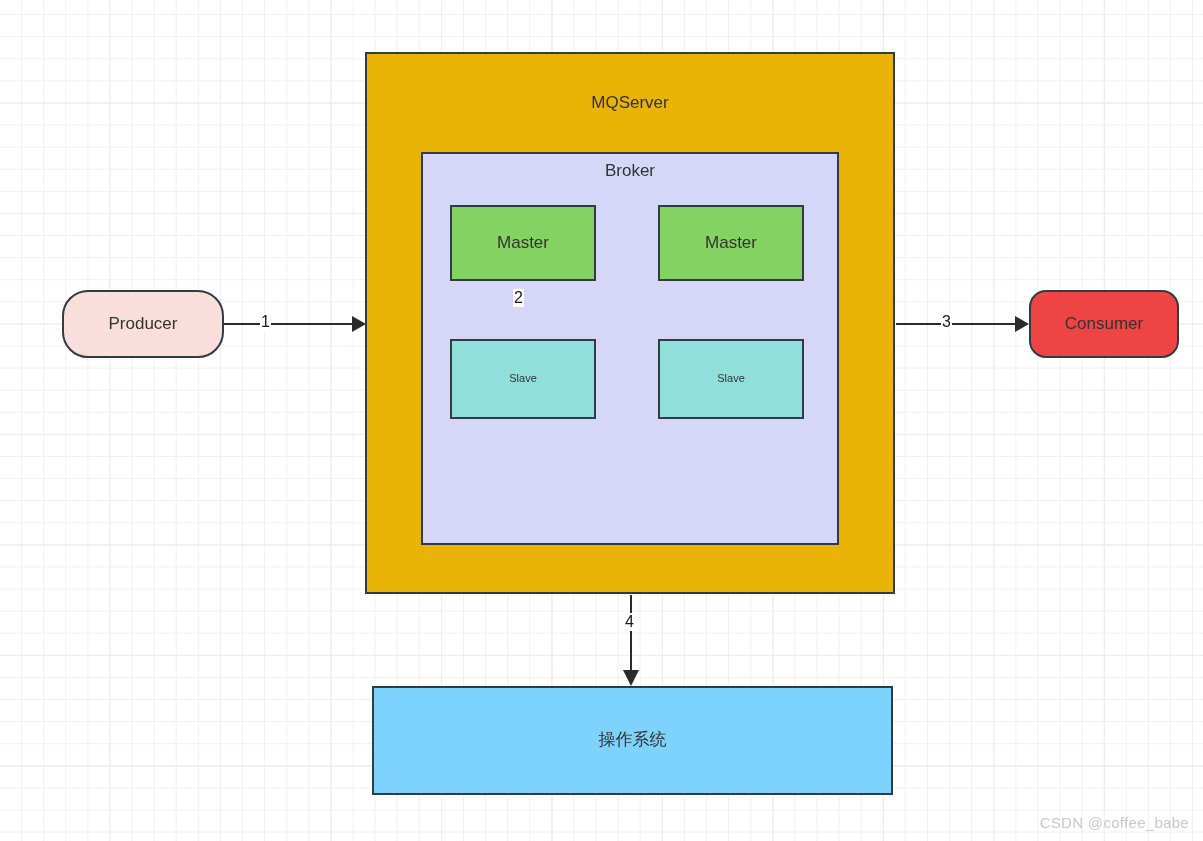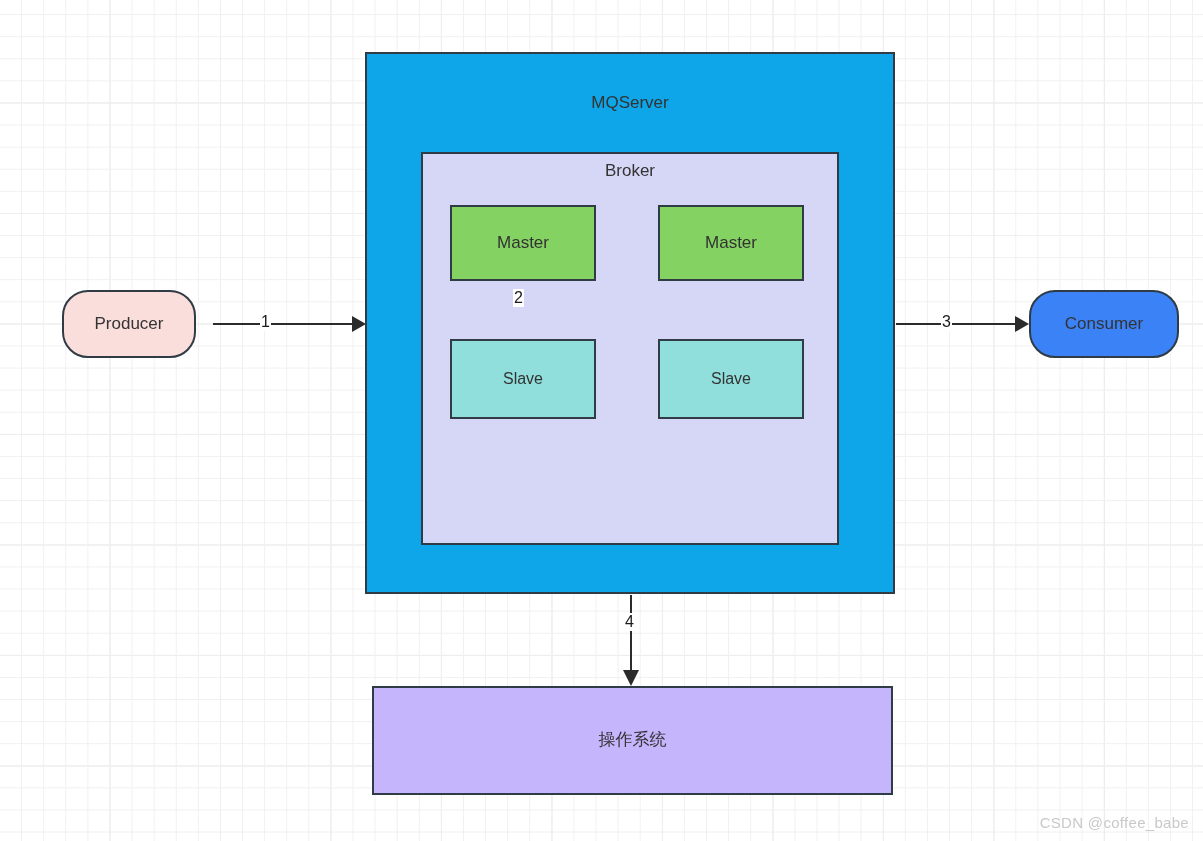--- a/index.html
+++ b/index.html
@@ -52,21 +52,21 @@
     text-align: center;
     color: #333333;
     font-size: 17px;
   }
 
   #mqserver-container {
     left: 365px;
     top: 52px;
     width: 530px;
     height: 542px;
-    background: #0ea5e9;
+    background: #eab308;
     display: block;
     text-decoration: underline;
   }
   #mqserver-title { top: 39px; }
 
   #broker-container {
     left: 54px;
     top: 98px;
     width: 418px;
     height: 393px;
@@ -79,49 +79,49 @@
     background: #84d262;
     width: 146px;
     height: 76px;
     font-size: 17px;
     text-align: right;
   }
   .slave-box {
     background: #90dfdc;
     width: 146px;
     height: 80px;
-    font-size: 16px;
+    font-size: 11px;
   }
   #master-left  { left: 27px;  top: 51px; }
   #master-right { left: 235px; top: 51px; }
   #slave-left   { left: 27px;  top: 185px; }
   #slave-right  { left: 235px; top: 185px; }
 
   #producer-node {
     left: 62px;
     top: 290px;
-    width: 134px;
+    width: 162px;
     height: 68px;
     background: #f9dedc;
     border-radius: 26px;
   }
   #consumer-node {
     left: 1029px;
     top: 290px;
     width: 150px;
     height: 68px;
-    background: #3b82f6;
-    border-radius: 26px;
+    background: #ef4444;
+    border-radius: 17px;
   }
   #os-node {
     left: 372px;
     top: 686px;
     width: 521px;
     height: 109px;
-    background: #c4b5fd;
+    background: #7dd3fc;
     font-size: 17px;
   }
 
   
   #connector-layer {
     position: absolute;
     inset: 0;
     pointer-events: none;
   }
   .edge-line {

